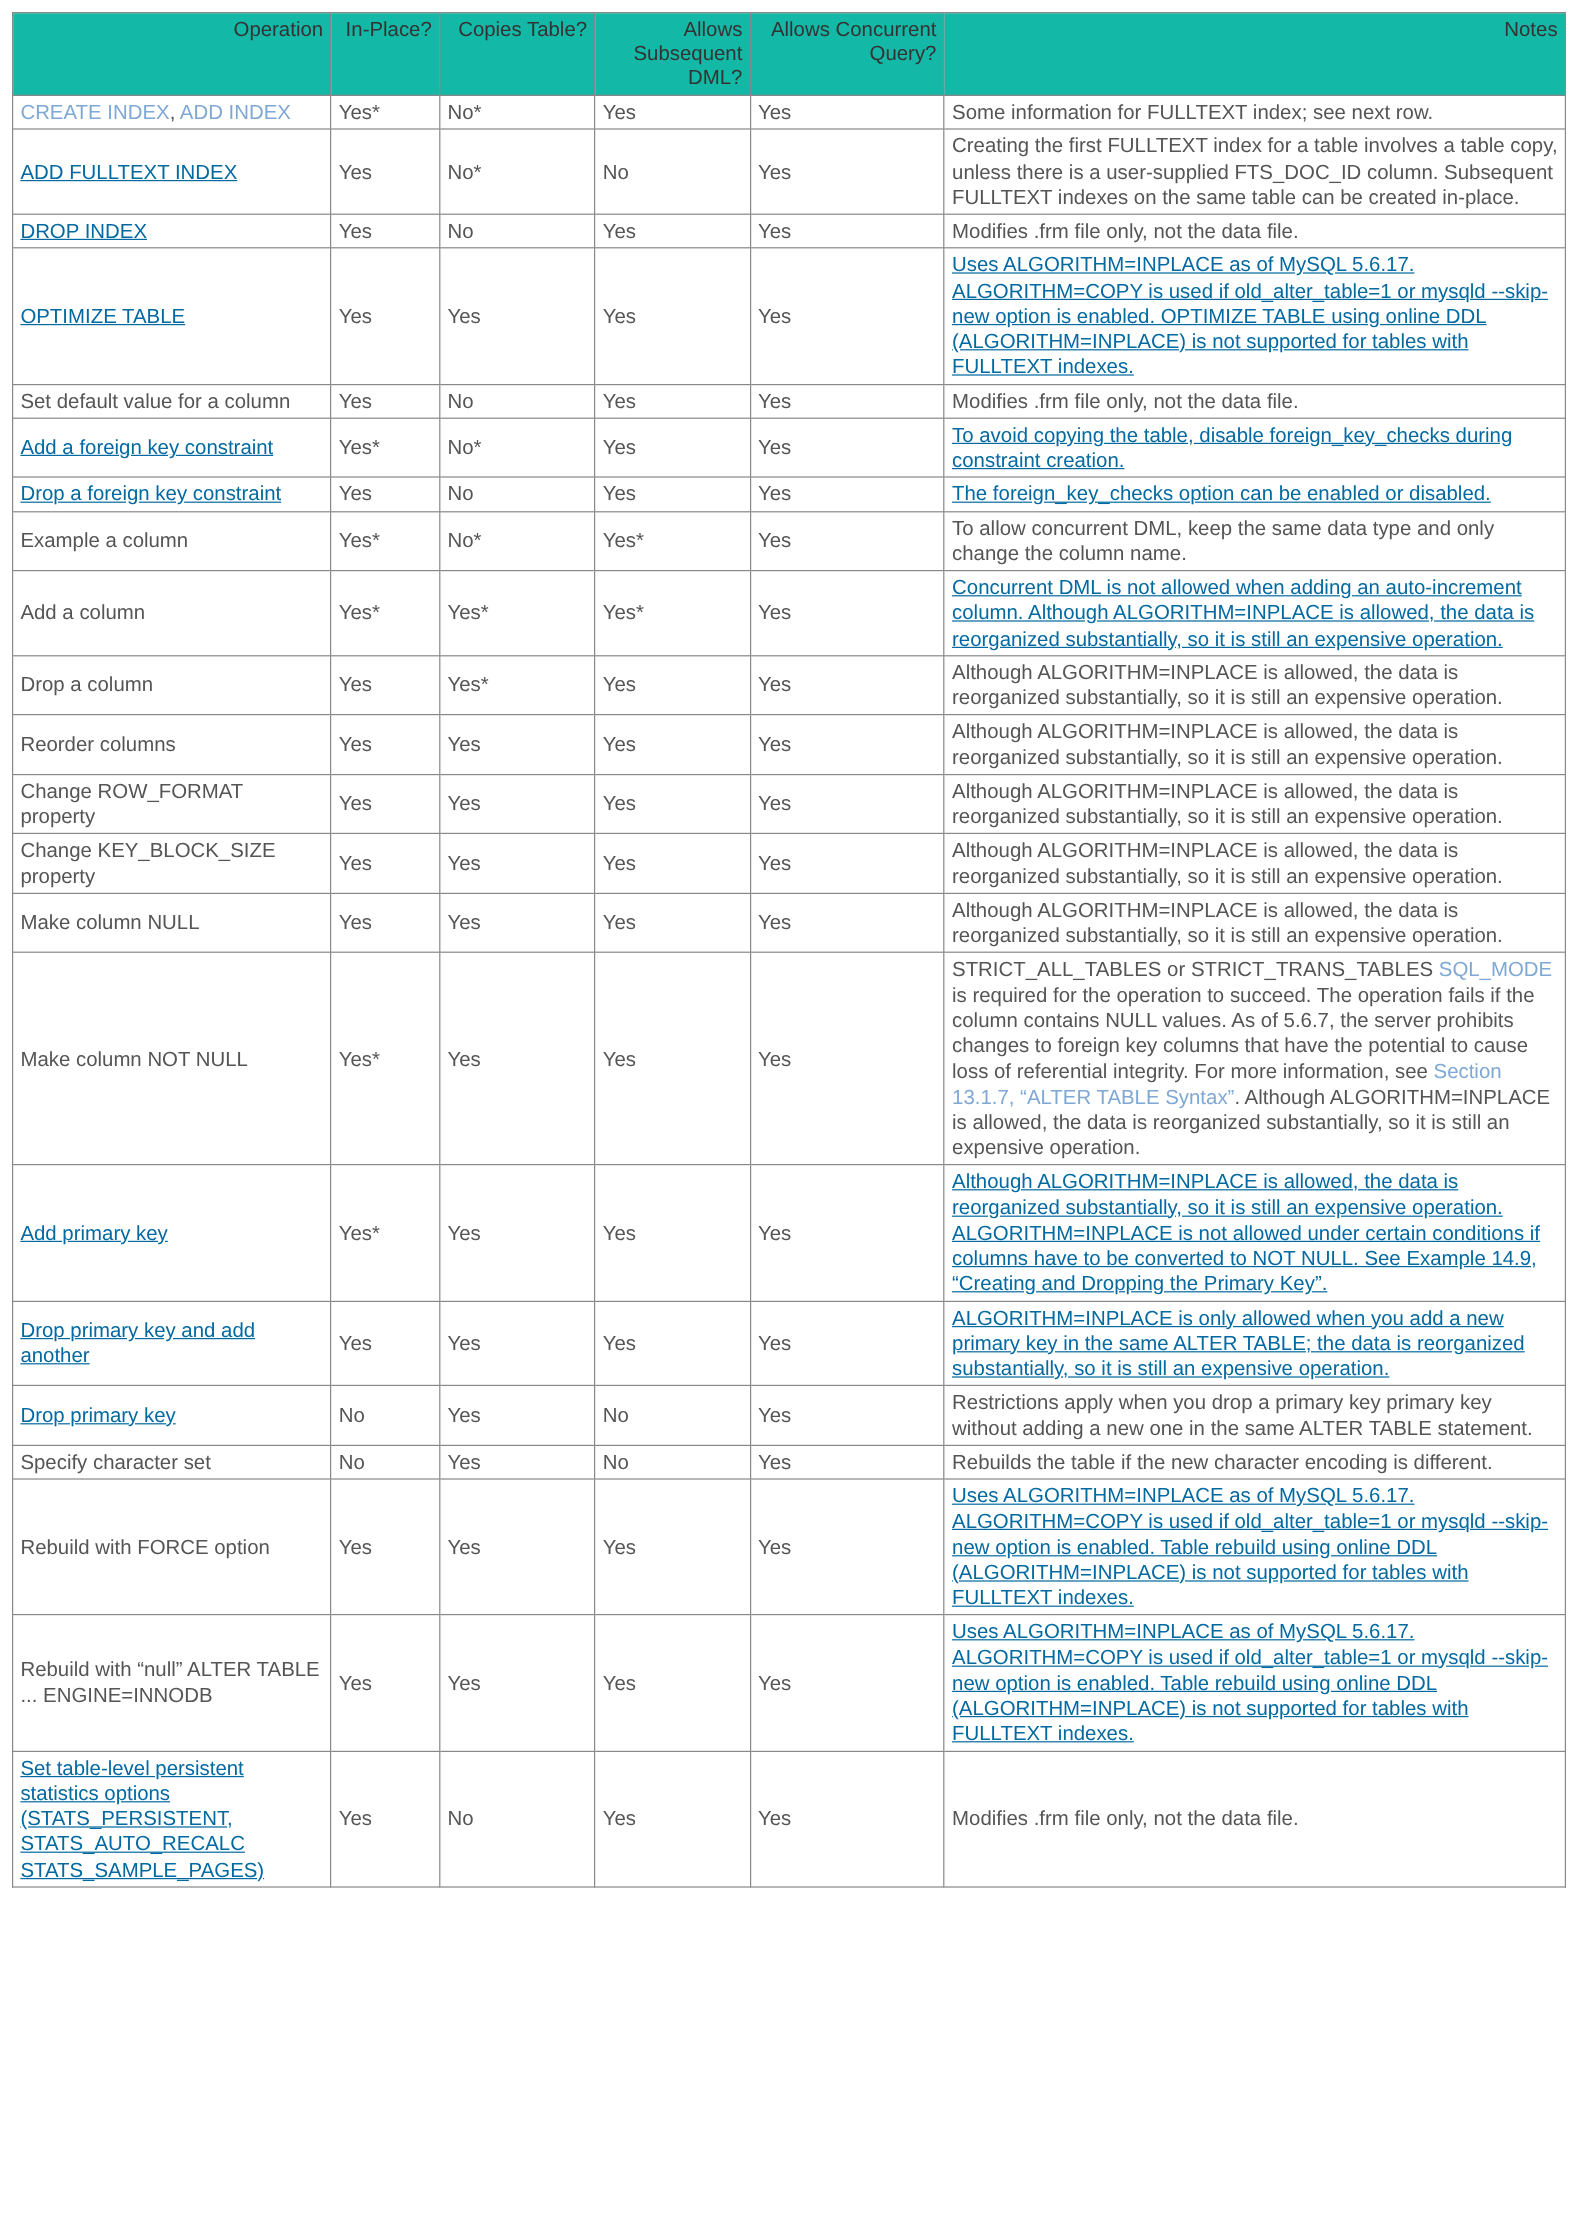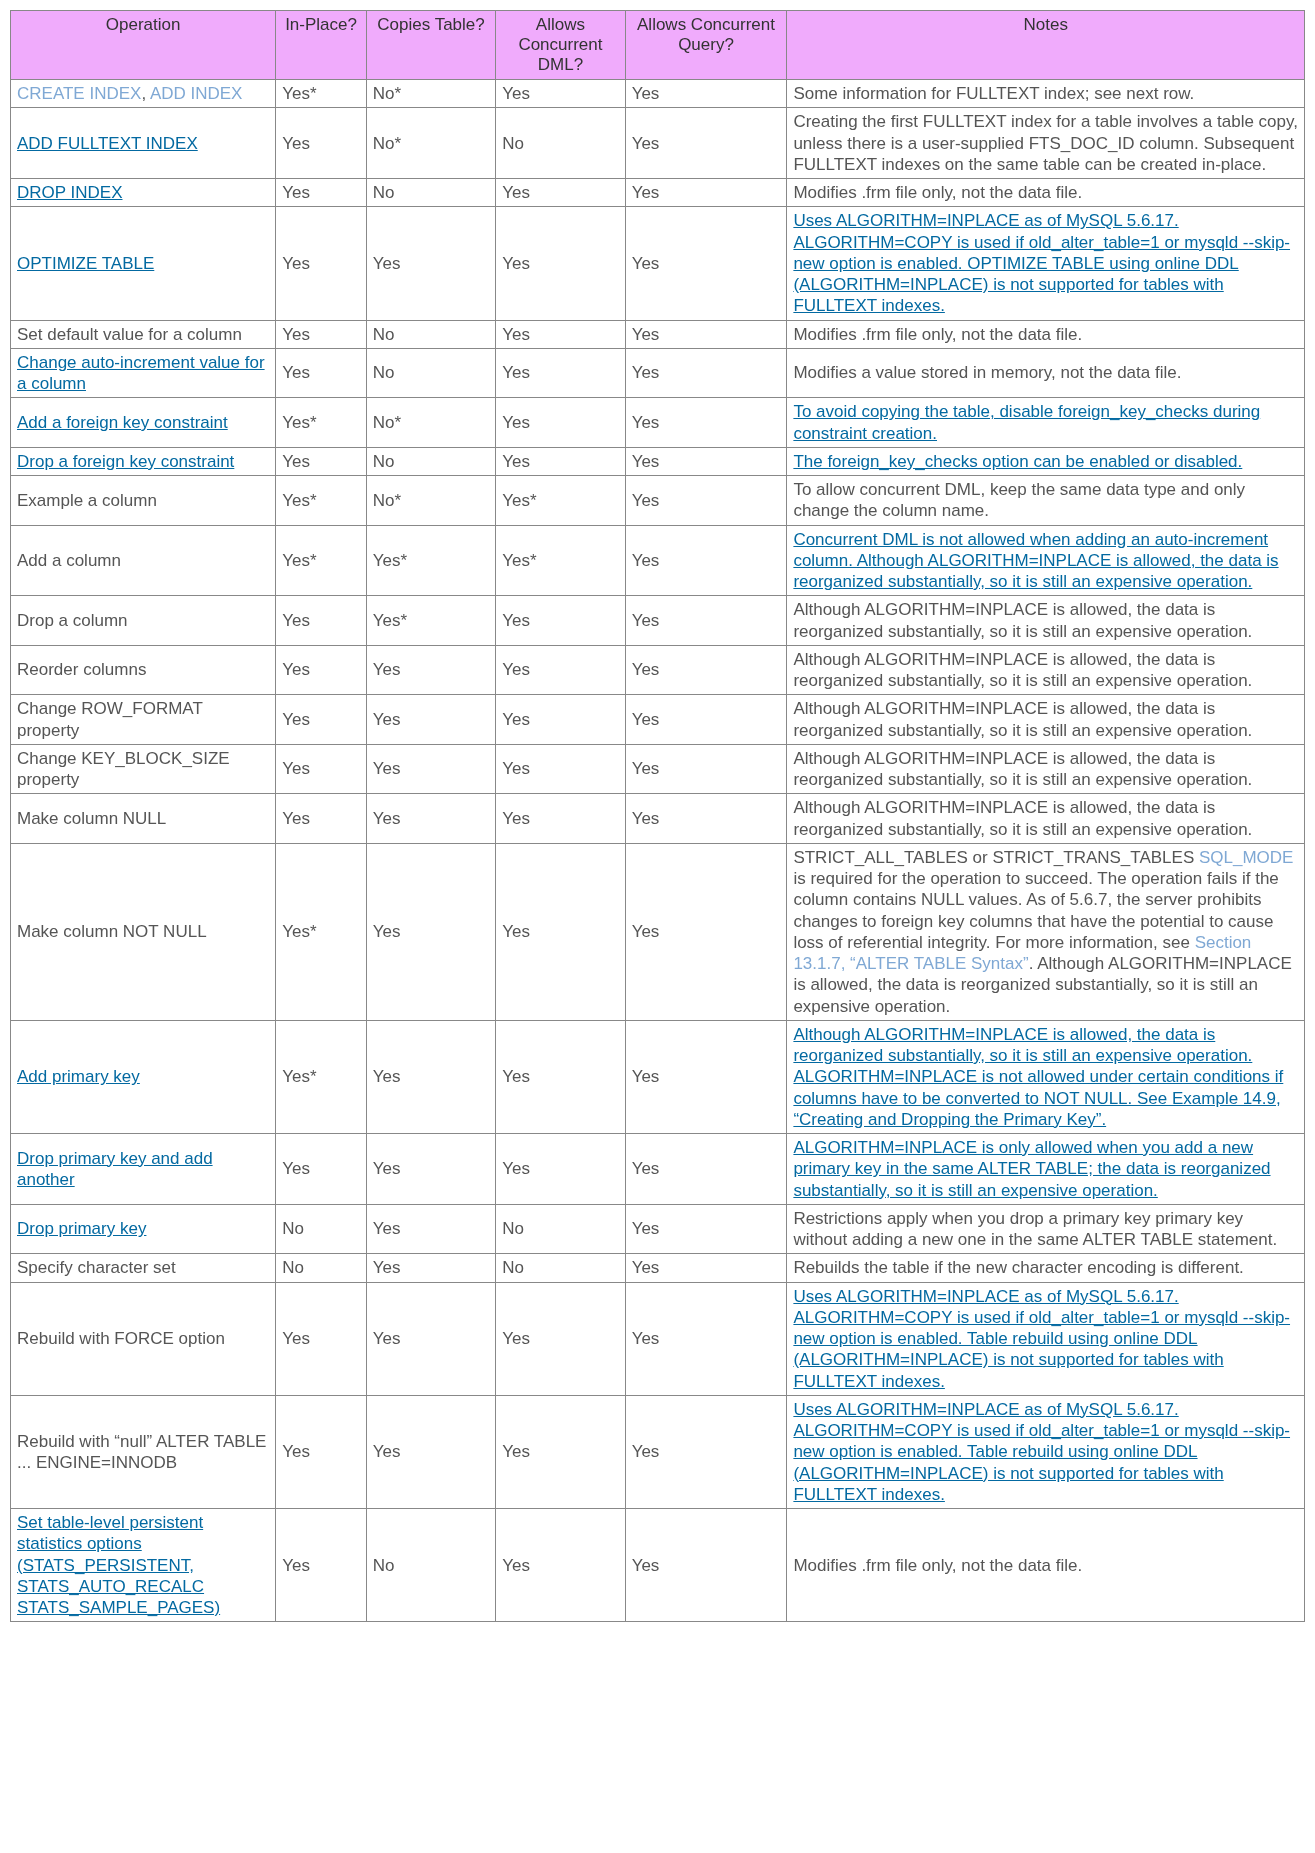--- a/index.html
+++ b/index.html
@@ -9,23 +9,23 @@
     font-size: 17px;
     color: #333;
     background: #fff;
   }
   table {
     border-collapse: collapse;
     width: 100%;
     table-layout: fixed;
   }
   th {
-    background: #f0abfc;
+    background: #14b8a6;
     color: #333;
-    text-align: center;
+    text-align: right;
     font-weight: normal;
     padding: 4px 6px;
     border: 1px solid #888;
     vertical-align: top;
     font-size: 17px;
   }
   td {
     border: 1px solid #888;
     padding: 3px 6px;
     vertical-align: middle;
@@ -60,21 +60,21 @@
       <col class="c2">
       <col class="c3">
       <col class="c4">
       <col class="notes">
   </colgroup>
   <thead>
     <tr id="header-row">
         <th>Operation</th>
         <th>In-Place?</th>
         <th>Copies Table?</th>
-        <th>Allows Concurrent DML?</th>
+        <th>Allows Subsequent DML?</th>
         <th>Allows Concurrent Query?</th>
         <th>Notes</th>
       </tr>
   </thead>
   <tbody id="body">
       <tr>
         <td><span class="faint-link">CREATE INDEX</span><span>, </span><span class="faint-link">ADD INDEX</span></td>
         <td>Yes*</td>
         <td>No*</td>
         <td>Yes</td>
@@ -105,28 +105,20 @@
         <td>Yes</td>
         <td><a href="#">Uses ALGORITHM=INPLACE as of MySQL 5.6.17. ALGORITHM=COPY is used if old_alter_table=1 or mysqld --skip-new option is enabled. OPTIMIZE TABLE using online DDL (ALGORITHM=INPLACE) is not supported for tables with FULLTEXT indexes.</a></td>
       </tr>
       <tr>
         <td><span>Set default value for a column</span></td>
         <td>Yes</td>
         <td>No</td>
         <td>Yes</td>
         <td>Yes</td>
         <td><span>Modifies .frm file only, not the data file.</span></td>
-      </tr>
-      <tr>
-        <td><a href="#">Change auto-increment value for a column</a></td>
-        <td>Yes</td>
-        <td>No</td>
-        <td>Yes</td>
-        <td>Yes</td>
-        <td><span>Modifies a value stored in memory, not the data file.</span></td>
       </tr>
       <tr>
         <td><a href="#">Add a foreign key constraint</a></td>
         <td>Yes*</td>
         <td>No*</td>
         <td>Yes</td>
         <td>Yes</td>
         <td><a href="#">To avoid copying the table, disable foreign_key_checks during constraint creation.</a></td>
       </tr>
       <tr>

